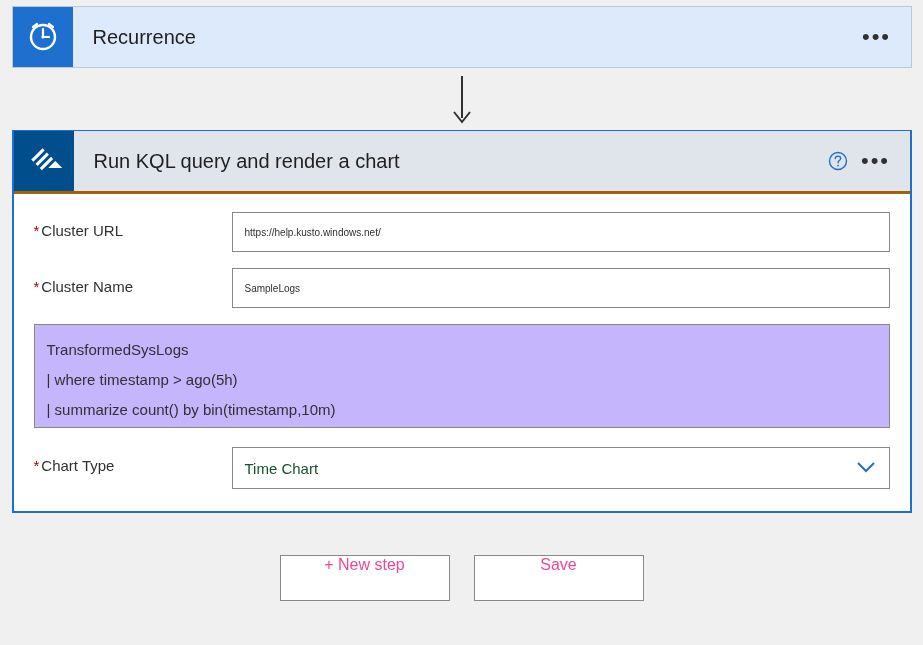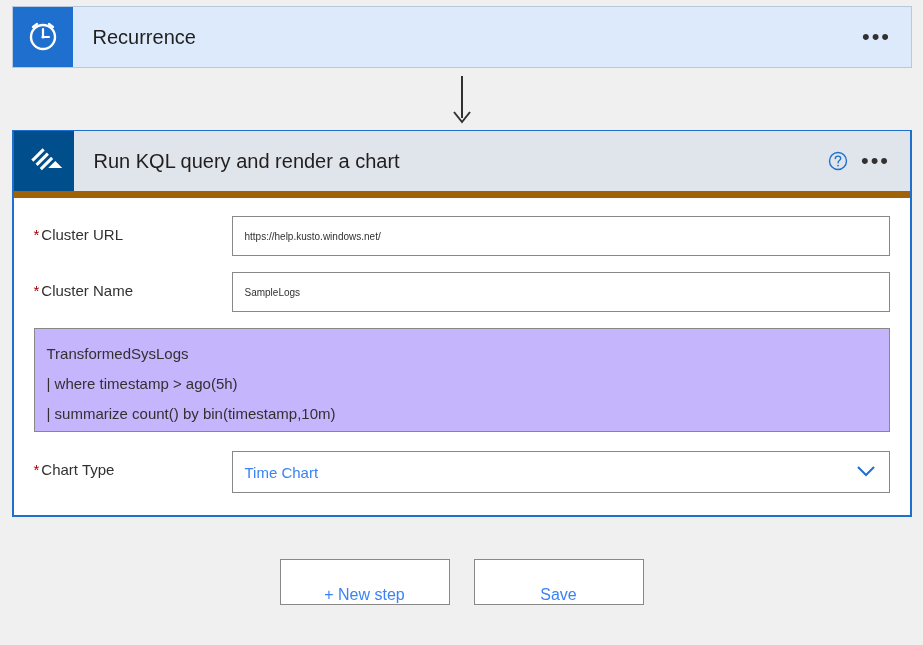--- a/index.html
+++ b/index.html
@@ -24,21 +24,21 @@
     display: flex;
     align-items: center;
     min-height: 60px;
     position: relative;
   }
   .card-recurrence .card-header {
     background: #dceafc;
   }
   .card-kql .card-header {
     background: #e0e4eb;
-    border-bottom: 7px solid #a16207;
+    border-bottom: 3px solid #a16207;
   }
   .header-icon {
     width: 60px;
     height: 60px;
     background: #1f6fcf;
     display: flex;
     align-items: center;
     justify-content: center;
     flex-shrink: 0;
   }
@@ -125,21 +125,21 @@
   .select-wrap {
     position: relative;
     width: 100%;
   }
   .select-display {
     width: 100%;
     height: 42px;
     border: 1px solid #8a8886;
     padding: 0 44px 0 12px;
     font-size: 15px;
-    color: #3b82f6;
+    color: #14532d;
     background: #fff;
     display: flex; align-items: center;
     cursor: pointer;
   }
   .select-chevron {
     position: absolute;
     right: 14px; top: 50%;
     transform: translateY(-50%);
     pointer-events: none;
   }
@@ -151,23 +151,23 @@
     gap: 24px;
     padding: 42px 0 0 0;
   }
   .btn {
     min-width: 170px;
     height: 46px;
     border: 1px solid #8a8886;
     background: #fff;
     font-size: 16px;
     font-family: inherit;
-    color: #3b82f6;
+    color: #ec4899;
     cursor: pointer;
-    display: flex; align-items: flex-end; justify-content: center;
+    display: flex; align-items: flex-start; justify-content: center;
   }
 </style>
 </head>
 <body>
 
 <div class="stage">
 
   <div class="card card-recurrence">
     <div class="card-header">
       <div class="header-icon">

